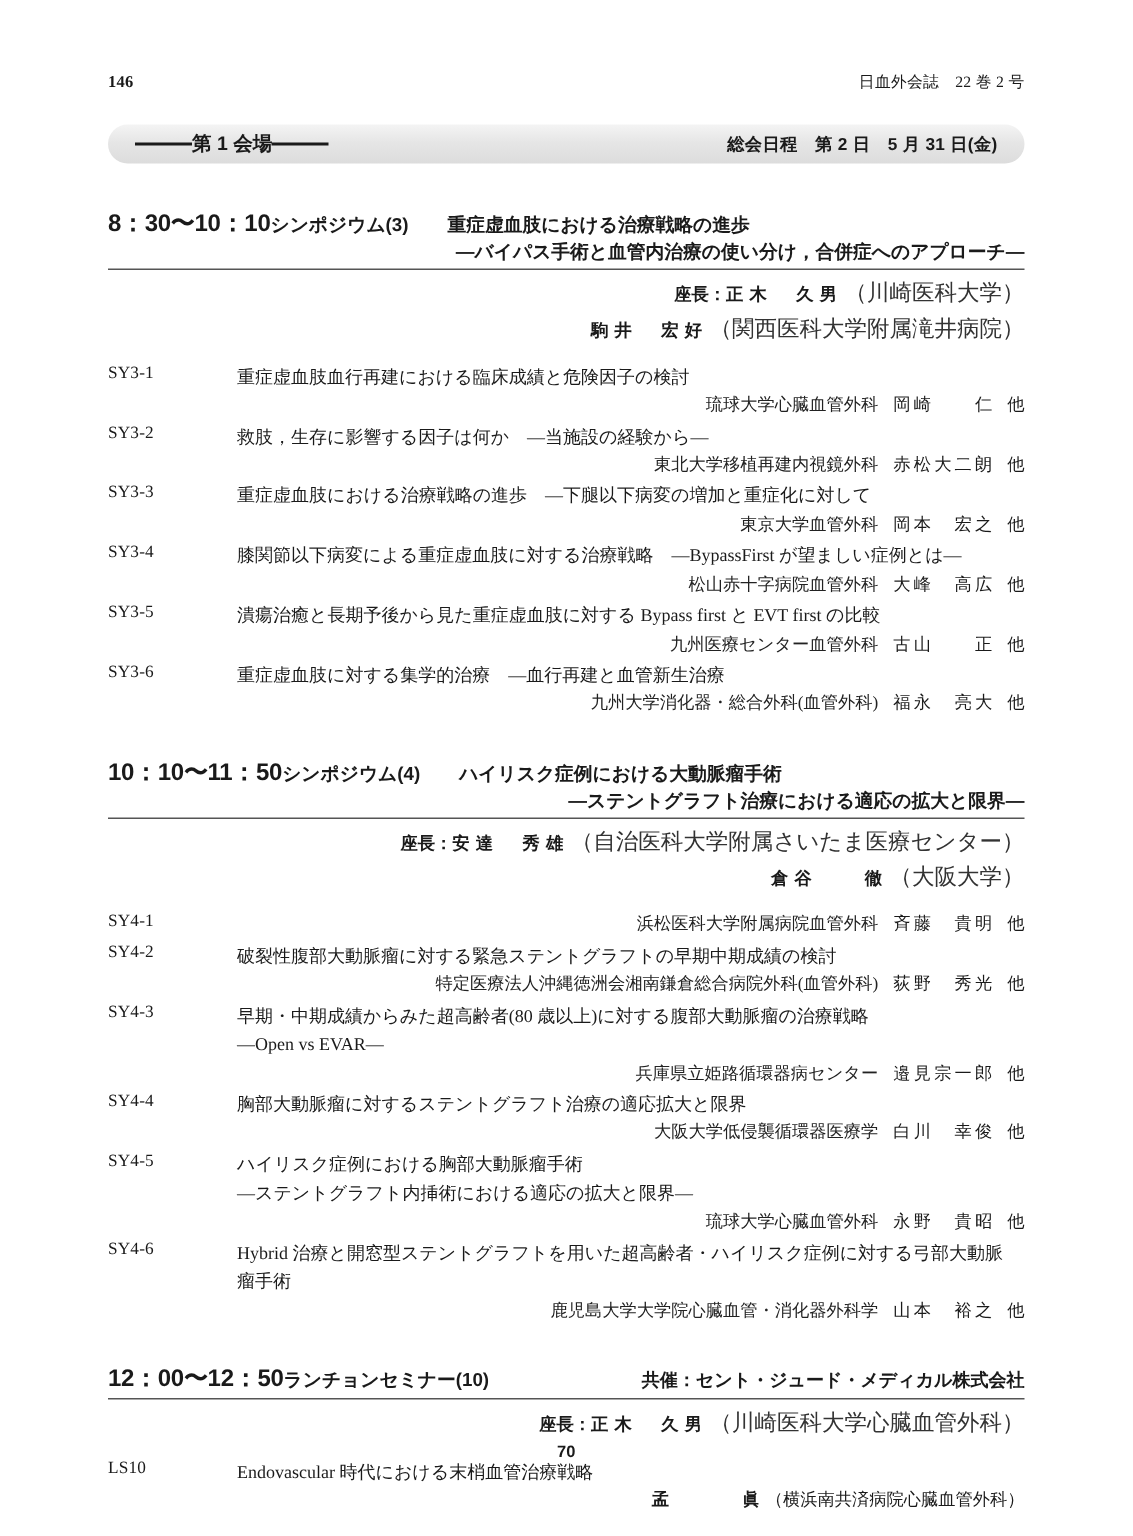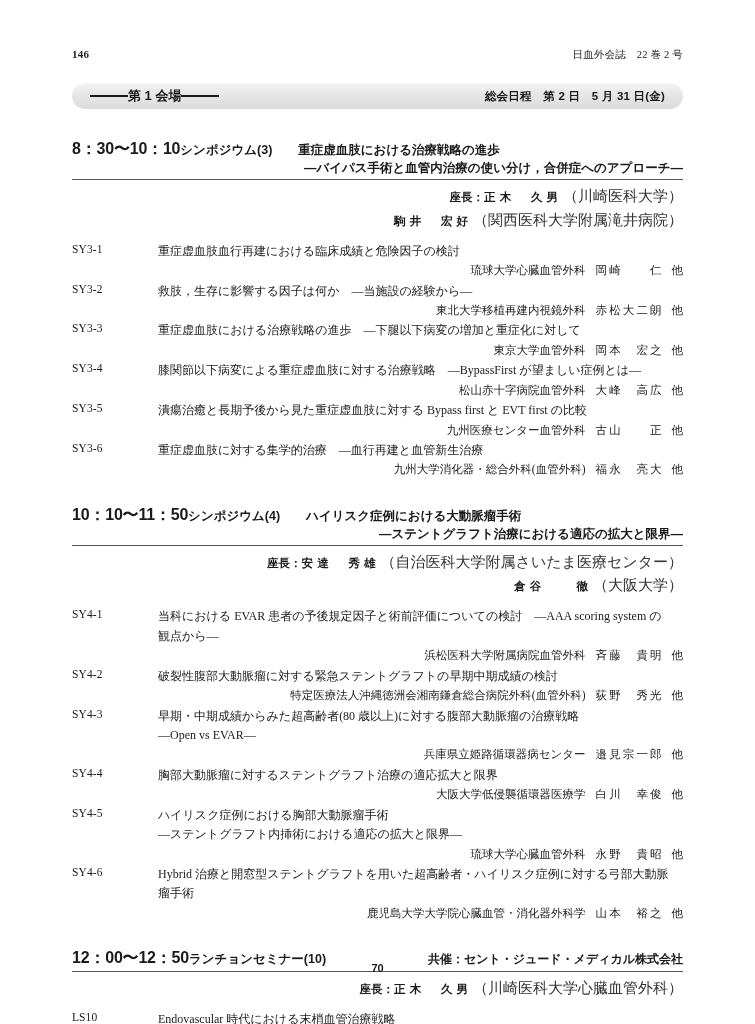--- a/index.html
+++ b/index.html
@@ -326,24 +326,20 @@
           </div>
           <div class="chair-row">
             <span class="chair-label" style="visibility: hidden;">&nbsp;</span>
             <span class="chair-name">倉谷　　徹</span>
             <span class="chair-affil">（大阪大学）</span>
           </div>
         </div>
         <div class="entry">
           <div class="entry-id">SY4-1</div>
           <div class="entry-body">
-            <div class="entry-title">
-              <span class="ln">当科における EVAR 患者の予後規定因子と術前評価についての検討　—AAA scoring system の</span>
-              <span class="ln">観点から—</span>
-            </div>
             <div class="entry-author">
               <span class="author-affil">浜松医科大学附属病院血管外科</span>
               <span class="author-name">斉藤　貴明</span>
               <span class="author-etal">他</span>
             </div>
           </div>
         </div>
         <div class="entry">
           <div class="entry-id">SY4-2</div>
           <div class="entry-body">

